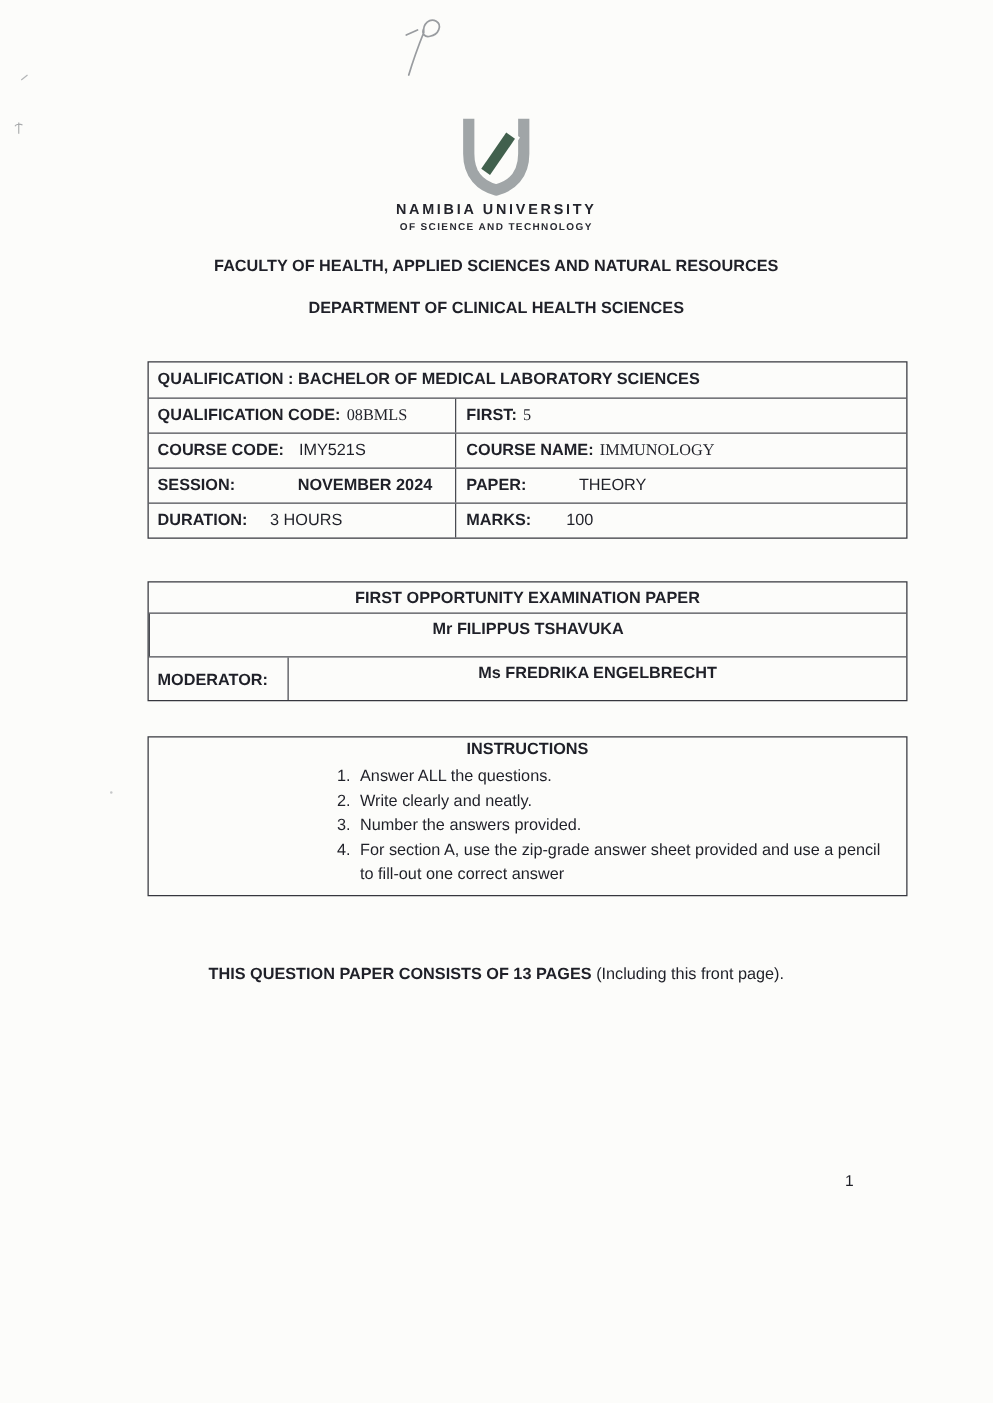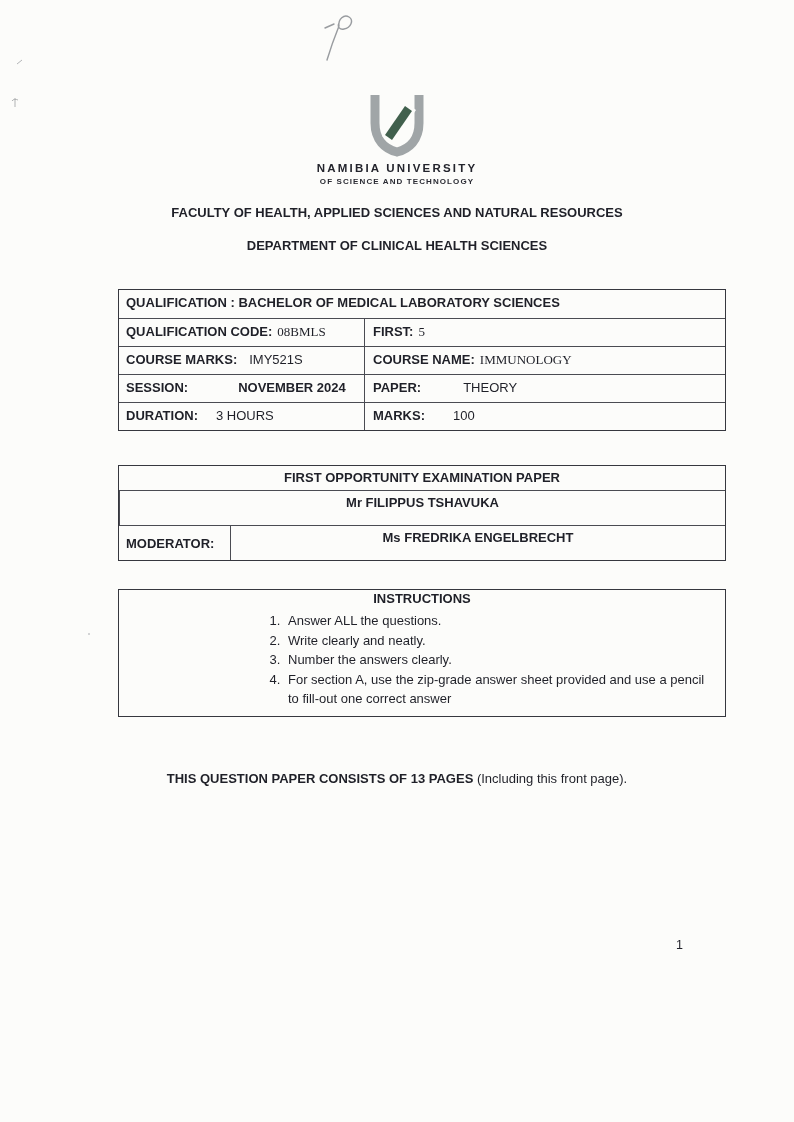--- a/index.html
+++ b/index.html
@@ -98,21 +98,21 @@
   <div class="t-row two">
     <div class="cell left">
       <span class="lbl">QUALIFICATION CODE:</span><span class="g5">08BMLS</span>
     </div>
     <div class="cell right">
       <span class="lbl">FIRST:</span><span class="g5">5</span>
     </div>
   </div>
   <div class="t-row two">
     <div class="cell left">
-      <span class="lbl">COURSE MARKS:</span><span class="g10">IMY521S</span>
+      <span class="lbl">COURSE CODE:</span><span class="g10">IMY521S</span>
     </div>
     <div class="cell right">
       <span class="lbl">COURSE NAME:</span><span class="g5">IMMUNOLOGY</span>
     </div>
   </div>
   <div class="t-row two">
     <div class="cell left">
       <span class="lbl">SESSION:</span><span class="g50 bold-val">NOVEMBER 2024</span>
     </div>
     <div class="cell right">
@@ -139,21 +139,21 @@
     <div class="cell valcol">Ms  FREDRIKA ENGELBRECHT</div>
   </div>
 </div>
 
 <div class="stable instr-table">
   <div class="t-row title">INSTRUCTIONS</div>
   <div class="instr-body">
     <ol>
       <li>Answer ALL the questions.</li>
       <li>Write clearly and neatly.</li>
-      <li>Number the answers clearly.</li>
+      <li>Number the answers provided.</li>
       <li>For section A, use the zip-grade answer sheet provided and use a pencil to fill-out one correct answer</li>
     </ol>
   </div>
 </div>
 
 <div class="abs centered footer">
   <span class="b">THIS QUESTION PAPER CONSISTS OF 13 PAGES</span><span> (Including this front page).</span>
 </div>
 
 <div class="abs page-num">1</div>

